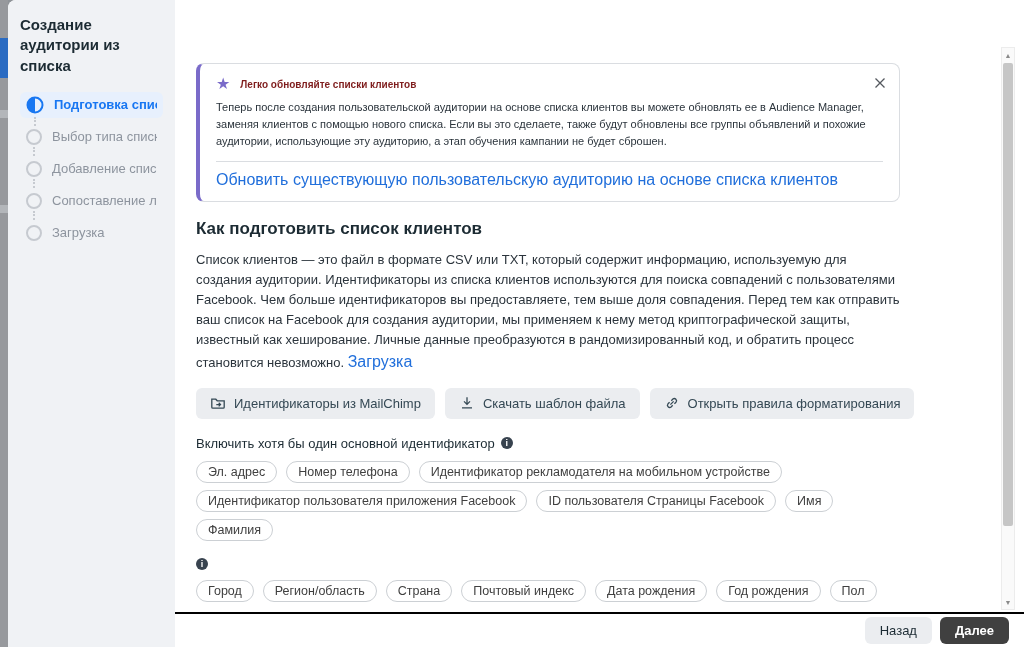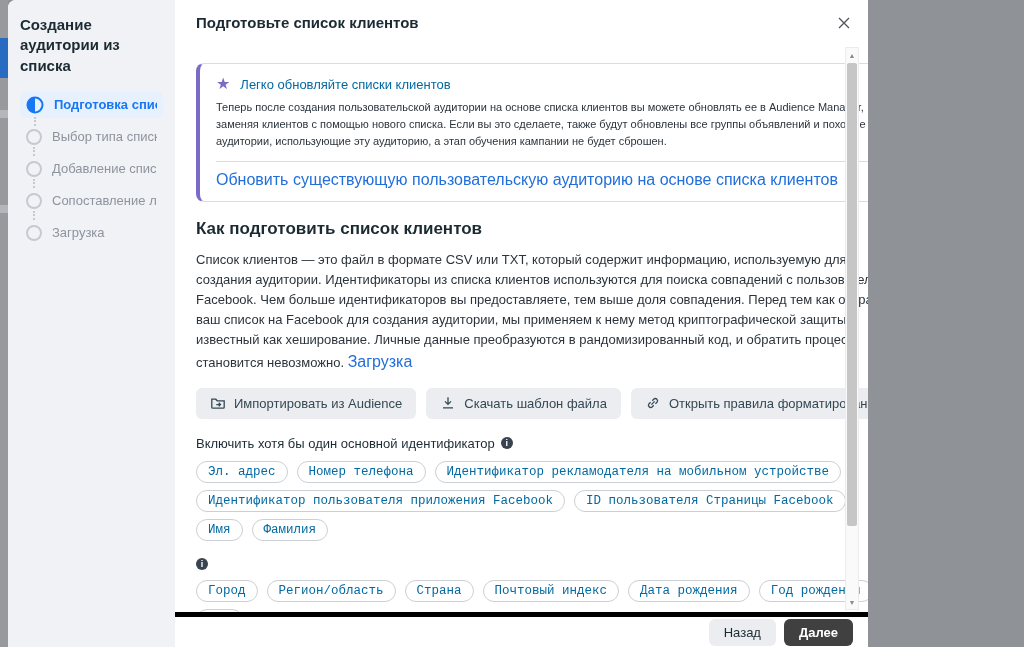--- a/index.html
+++ b/index.html
@@ -7,21 +7,21 @@
   body { font-family:"Liberation Sans","DejaVu Sans",sans-serif; background:#8f9398; }
 
   .screen { position:relative; width:1024px; height:647px; }
 
   
   .backdrop { position:absolute; left:0; top:0; width:8px; height:647px; background:#97999d; }
   .backdrop-blue { position:absolute; left:0; top:38px; width:8px; height:40px; background:#2a6bc2; }
   .backdrop-mark { position:absolute; left:0; width:8px; height:8px; background:#b3b6ba; }
 
   
-  .modal { position:absolute; left:8px; top:0; width:860px; height:647px; background:#fff;
+  .modal { position:absolute; left:8px; top:0; width:1016px; height:647px; background:#fff;
            border-radius:8px 0 0 0; overflow:hidden; display:flex; }
 
   
   .sidebar { width:167px; height:100%; background:#f0f2f5; padding:15px 12px; flex:none; }
   .sidebar h2 { font-size:15px; line-height:1.35; color:#1c2b33; font-weight:bold; margin-bottom:16px; }
   .step { position:relative; display:flex; align-items:center; height:26px; margin-bottom:6px;
           padding:0 6px; border-radius:6px; cursor:pointer; }
   .step .step-label { font-size:13px; color:#8d949e; margin-left:10px; white-space:nowrap; overflow:hidden; }
   .step.active { background:#e7f0fd; }
   .step.active .step-label { color:#1877f2; font-weight:bold; }
@@ -40,54 +40,54 @@
 
   .content { position:absolute; left:0; top:45px; width:100%; height:567px; overflow:hidden;
              padding:18px 0 0 21px; }
   .col { width:704px; }
 
   
   .promo { border:1px solid #dadde1; border-left:4px solid #7a6bc9; border-radius:8px;
            padding:12px 16px; position:relative; }
   .promo-head { display:flex; align-items:center; }
   .promo-star { color:#7a6bc9; font-size:16px; line-height:1; margin-right:10px; }
-  .promo-title { font-size:13px; font-weight:normal; color:#0369a1; }
+  .promo-title { font-size:10px; font-weight:bold; color:#7f1d1d; }
   .promo-close { position:absolute; right:12px; top:12px; }
   .promo-body { font-size:11px; line-height:1.55; color:#2b343c; margin:7px 0 0 0; padding-right:14px; }
   .promo-divider { border:none; border-top:1px solid #dadde1; margin:11px 0 9px; }
   .link { color:#216fdb; font-size:16px; text-decoration:none; cursor:pointer; }
 
   .how-heading { font-size:17px; font-weight:bold; color:#1c2b33; margin-top:17px; }
   .how-body { font-size:13px; line-height:1.53; color:#2b343c; margin-top:11px; }
 
   .actions { display:flex; gap:10px; margin-top:14px; }
   .action-btn { display:flex; align-items:center; gap:8px; background:#ebedf0; border:none;
                 border-radius:6px; height:31px; padding:0 14px; font-size:13px; color:#344854;
                 font-family:inherit; cursor:pointer; white-space:nowrap; }
   .action-btn svg { flex:none; }
 
   .sec-label { display:flex; align-items:center; gap:6px; font-size:13px; color:#1c2b33; margin-top:17px; }
   .info-dot { width:12px; height:12px; border-radius:50%; background:#38434f; color:#fff; font-size:9px;
               font-weight:bold; display:inline-flex; align-items:center; justify-content:center; flex:none; }
   .tags { display:flex; flex-wrap:wrap; gap:7px 9px; margin-top:10px; width:704px; }
-  .tag { border:1px solid #ccd0d4; border-radius:11px; background:#fff; color:#0369a1; font-size:12.5px;
-         height:22px; line-height:20px; padding:0 11px; white-space:nowrap; cursor:pointer;font-family:Liberation Mono, monospace; }
+  .tag { border:1px solid #ccd0d4; border-radius:11px; background:#fff; color:#404040; font-size:12.5px;
+         height:22px; line-height:20px; padding:0 11px; white-space:nowrap; cursor:pointer; }
 
   
   .scrollbar { position:absolute; right:9px; top:47px; bottom:37px; width:14px; background:#fafafa;
                border:1px solid #ececec; }
   .sb-arrow { position:absolute; left:0; width:12px; height:12px; display:flex; align-items:center;
               justify-content:center; color:#8a8a8a; font-size:7px; cursor:pointer; }
   .sb-up { top:1px; } .sb-down { bottom:1px; }
   .sb-thumb { position:absolute; left:1px; top:15px; width:10px; height:calc(100% - 98px);
               background:#c6c6c6; border-radius:2px; cursor:grab; }
 
   
   .footer { position:absolute; left:0; bottom:0; width:100%; height:35px; background:#fff;
-            border-top:5px solid #000000; display:flex; align-items:center; justify-content:flex-end;
+            border-top:2px solid #000000; display:flex; align-items:center; justify-content:flex-end;
             gap:8px; padding-right:15px; }
   .btn { border:none; border-radius:6px; height:27px; padding:0 15px; font-size:13px;
          font-family:inherit; cursor:pointer; }
   .btn-back { background:#ebedf0; color:#1c2b33; }
   .btn-next { background:#404040; color:#fff; font-weight:bold; }
 </style>
 </head>
 <body>
 
 <div class="screen">
@@ -125,28 +125,20 @@
         </div>
         <div class="step">
           <span class="step-circle"></span>
           <span class="step-label">Загрузка</span>
         </div>
       </div>
     </aside>
 
     <main class="main">
 
-      <div class="main-header">
-        <h1>Подготовьте список клиентов</h1>
-        <button class="icon-btn" aria-label="close">
-          <svg width="16" height="16" viewBox="0 0 16 16">
-              <path d="M3 3l10 10M13 3L3 13" stroke="#54585e" stroke-width="1.4" fill="none"></path>
-            </svg>
-        </button>
-      </div>
 
       <div class="content">
         <div class="col">
 
           <div class="promo">
             <div class="promo-head">
               <span class="promo-star">★</span>
               <span class="promo-title">Легко обновляйте списки клиентов</span>
             </div>
             <button class="icon-btn promo-close" aria-label="dismiss">
@@ -162,21 +154,21 @@
           <h3 class="how-heading">Как подготовить список клиентов</h3>
           <p class="how-body"><span>Список клиентов — это файл в формате CSV или TXT, который содержит информацию, используемую для создания аудитории. Идентификаторы из списка клиентов используются для поиска совпадений с пользователями Facebook. Чем больше идентификаторов вы предоставляете, тем выше доля совпадения. Перед тем как отправить ваш список на Facebook для создания аудитории, мы применяем к нему метод криптографической защиты, известный как хеширование. Личные данные преобразуются в рандомизированный код, и обратить процесс становится невозможно.</span>
             <a class="link">Загрузка</a></p>
 
           <div class="actions">
             <button class="action-btn">
               <svg width="16" height="16" viewBox="0 0 16 16">
                 <path d="M1.8 4.2h4l1.4 1.6h7v6.4a1 1 0 0 1-1 1H2.8a1 1 0 0 1-1-1z" fill="none" stroke="#344854" stroke-width="1.3"></path>
                 <path d="M6.3 9.6h4M8.7 7.8l1.8 1.8-1.8 1.8" fill="none" stroke="#344854" stroke-width="1.3"></path>
               </svg>
-              <span>Импортировать из Audience</span>
+              <span>Идентификаторы из MailChimp</span>
             </button>
             <button class="action-btn">
               <svg width="16" height="16" viewBox="0 0 16 16">
                 <path d="M8 2.2v7M5 6.4l3 3 3-3M3 12.8h10" fill="none" stroke="#344854" stroke-width="1.3"></path>
               </svg>
               <span>Скачать шаблон файла</span>
             </button>
             <button class="action-btn">
               <svg width="16" height="16" viewBox="0 0 16 16">
                 <path d="M6.4 9.6l3.2-3.2M5.6 7.2L4 8.8a2.2 2.2 0 0 0 3.1 3.1l1.6-1.6M10.4 8.8L12 7.2a2.2 2.2 0 0 0-3.1-3.1L7.3 5.7" fill="none" stroke="#344854" stroke-width="1.3"></path>

